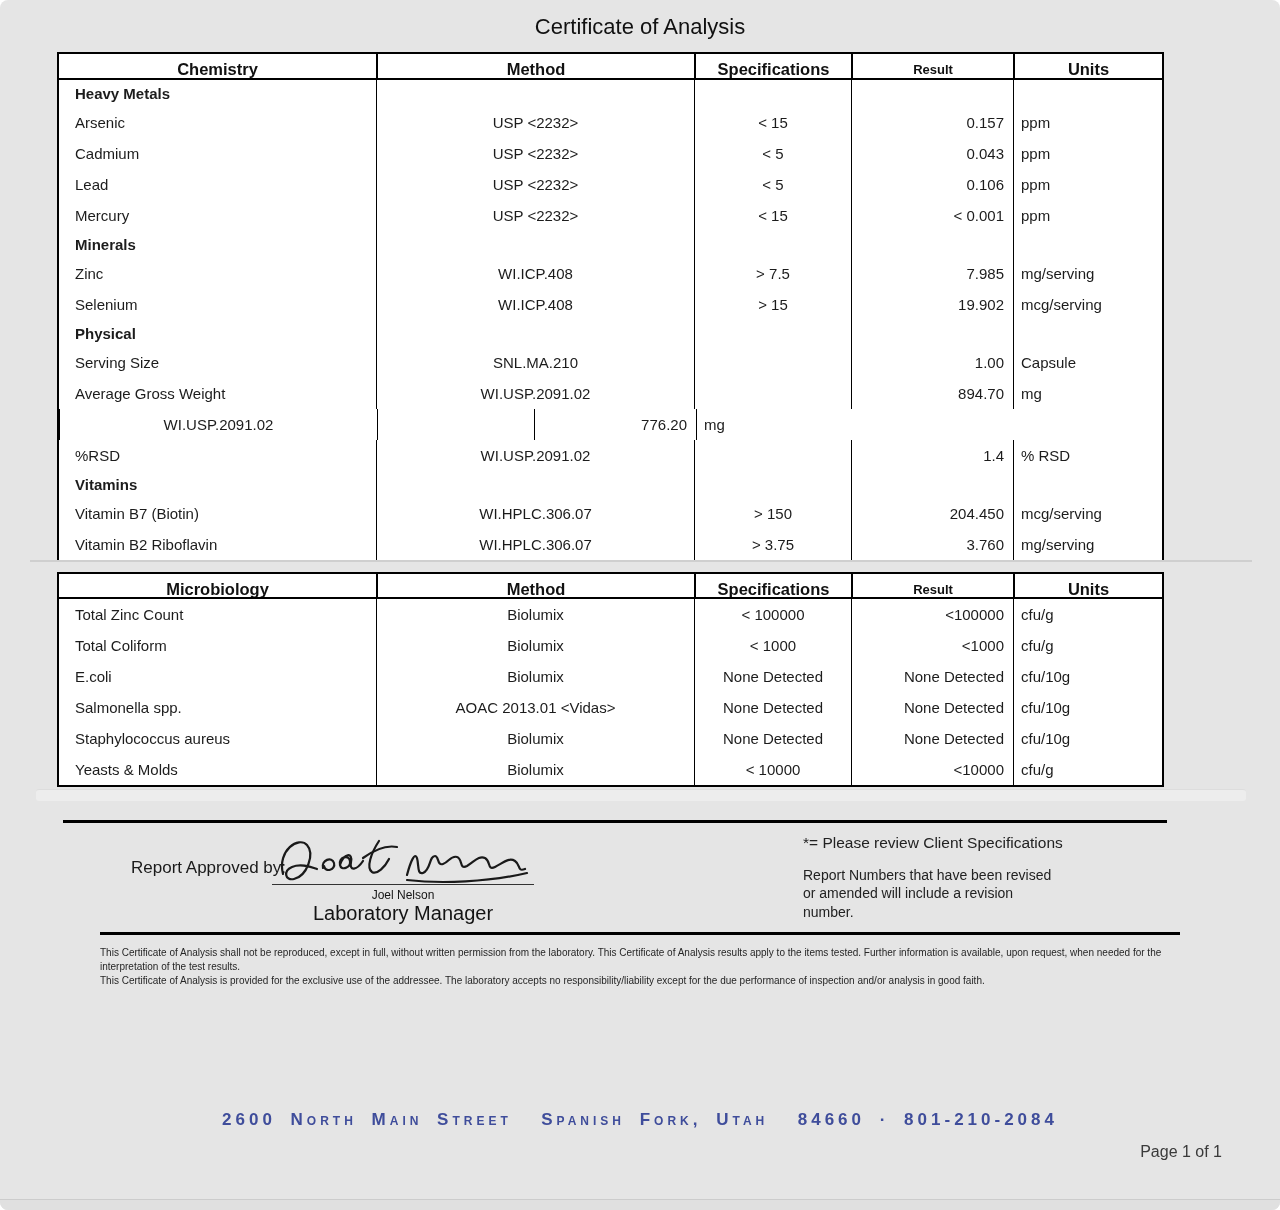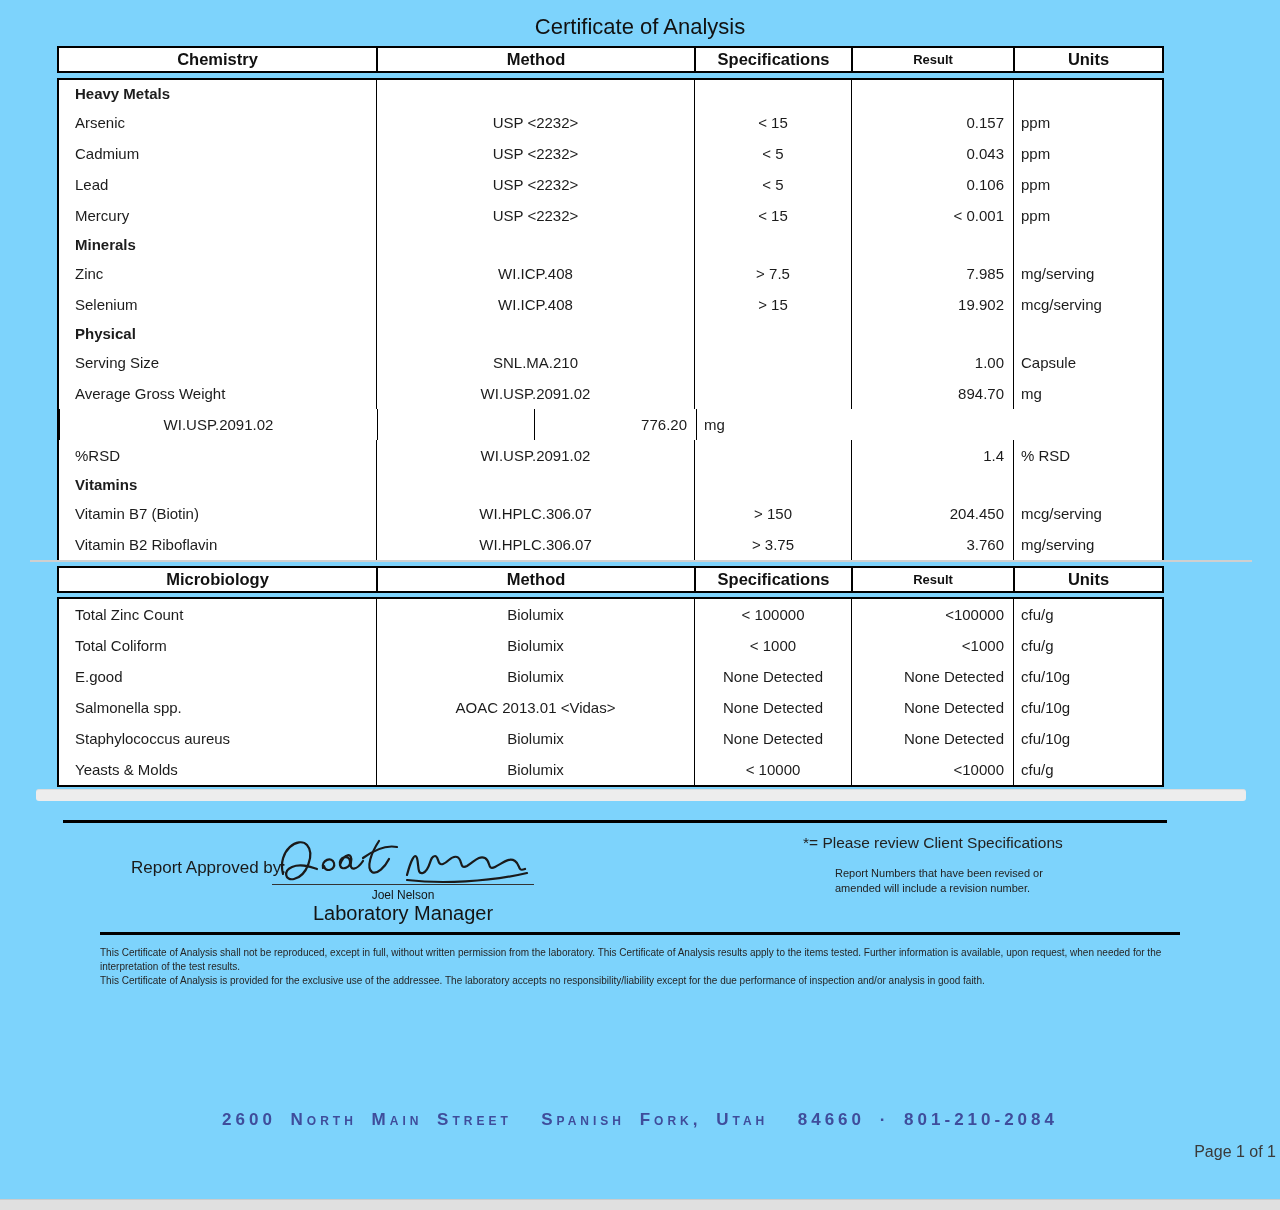--- a/index.html
+++ b/index.html
@@ -1,28 +1,29 @@
 <!DOCTYPE html>
 <html><head>
 <meta charset="utf-8">
 <style>
   html,body{margin:0;padding:0;background:#ffffff;}
   .page{
-    position:relative;width:1280px;height:1210px;background:#7dd3fc;
+    position:relative;width:1280px;height:1210px;background:#e5e5e5;
     font-family:"Liberation Sans","DejaVu Sans",sans-serif;color:#1a1a1a;
     overflow:hidden;
+    border-radius:8px;
   }
   .title{
     position:absolute;top:14px;left:0;width:100%;text-align:center;
     font-size:22px;color:#111;
   }
   
   .thead{
-    position:absolute;left:57px;width:1107px;height:27px;
-    border:2px solid #000;box-sizing:border-box;display:flex;background:#fff;
+    position:absolute;left:57px;width:1107px;height:34px;
+    border:2px solid #000;box-sizing:border-box;display:flex;background:#fff;margin-top:6px;
   }
   .thead .hc{
     display:flex;align-items:center;justify-content:center;
     font-weight:bold;font-size:16.5px;box-sizing:border-box;color:#111;
   }
   .thead .hc + .hc{border-left:2px solid #000;}
   .hc.h-name{width:317px;}
   .hc.h-method{width:318px;}
   .hc.h-spec{width:157px;}
   .hc.h-result{width:162px;font-size:13px;}
@@ -51,30 +52,30 @@
   .rule-top{top:820px;left:63px;width:1104px;}
   .rule-bottom{top:932px;left:100px;width:1080px;}
   
   .approved-label{position:absolute;left:100px;top:858px;font-size:17px;color:#1a1a1a;margin-left:31px;}
   .sig-block{position:absolute;left:272px;top:832px;width:262px;text-align:center;}
   .sig-line{border-bottom:1.5px solid #333;display:block;}
   .sig-name{font-size:12px;margin-top:3px;color:#141414;}
   .sig-title{font-size:20px;color:#141414;}
   
   .note-spec{position:absolute;left:803px;top:834px;font-size:15.5px;color:#222;}
-  .note-revision{position:absolute;left:803px;top:866px;width:252px;font-size:11px;line-height:1.32;color:#222;margin-left:32px;}
+  .note-revision{position:absolute;left:803px;top:866px;width:252px;font-size:14px;line-height:1.32;color:#222;}
   
   .disclaimer{position:absolute;left:100px;top:946px;width:1065px;font-size:10px;line-height:1.38;color:#262626;}
   
   .footer-address{
     position:absolute;top:1110px;left:0;width:100%;text-align:center;
     font-size:17px;font-weight:bold;letter-spacing:4px;word-spacing:6px;
     font-variant:small-caps;white-space:pre;
   }
-  .page-num{position:absolute;left:1091px;top:1143px;width:185px;text-align:right;font-size:16px;color:#3a3a3a;}
+  .page-num{position:absolute;left:1037px;top:1143px;width:185px;text-align:right;font-size:16px;color:#3a3a3a;}
   .bottom-band{position:absolute;top:1199px;left:0;width:100%;height:11px;background:#e0e0e0;border-top:1px solid #cccccc;}
   svg.sig{display:block;margin:0 auto;}
 </style>
 </head>
 <body>
 
 <div class="page">
 
   <div class="title">Certificate of Analysis</div>
 
@@ -217,21 +218,21 @@
         <div class="c units">cfu/g</div>
       </div>
       <div class="trow">
         <div class="c name">Total Coliform</div>
         <div class="c method">Biolumix</div>
         <div class="c spec">&lt; 1000</div>
         <div class="c result">&lt;1000</div>
         <div class="c units">cfu/g</div>
       </div>
       <div class="trow">
-        <div class="c name">E.good</div>
+        <div class="c name">E.coli</div>
         <div class="c method">Biolumix</div>
         <div class="c spec">None Detected</div>
         <div class="c result">None Detected</div>
         <div class="c units">cfu/10g</div>
       </div>
       <div class="trow">
         <div class="c name">Salmonella spp.</div>
         <div class="c method">AOAC 2013.01 &lt;Vidas&gt;</div>
         <div class="c spec">None Detected</div>
         <div class="c result">None Detected</div>

